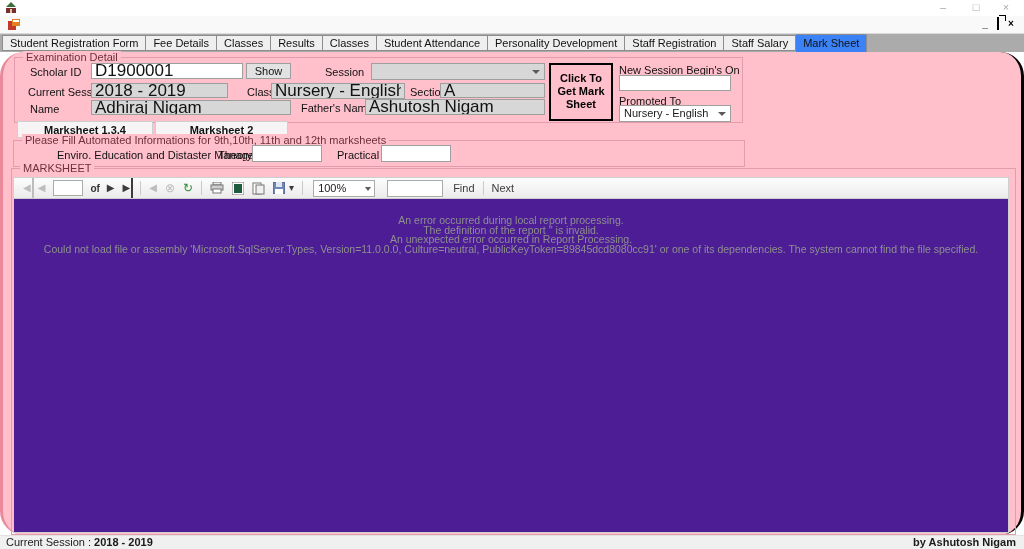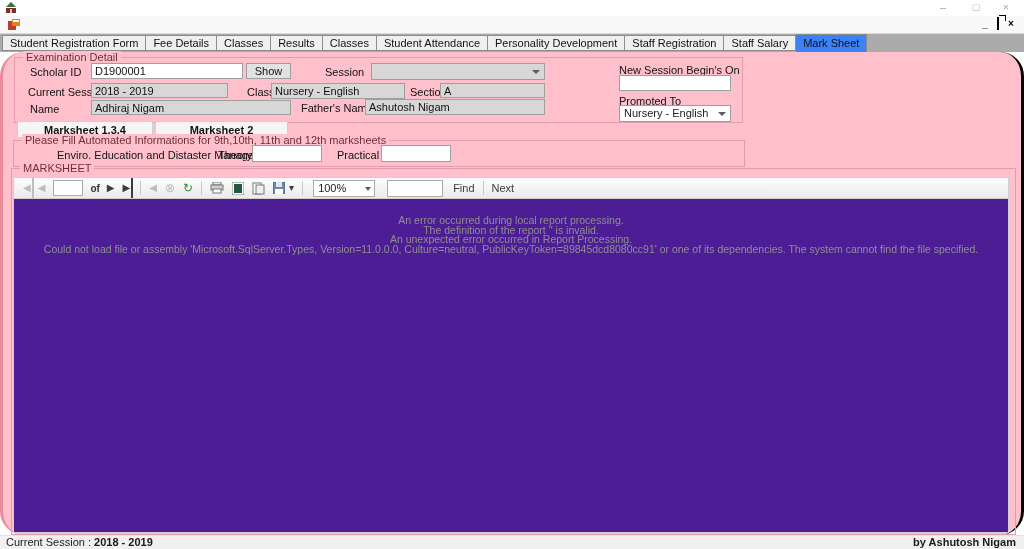--- a/index.html
+++ b/index.html
@@ -39,21 +39,21 @@
   
   .client { position:absolute; left:0; top:52px; width:1024px; height:483px; background:#ffc0cb;
     border-left:3px solid #e9899a; border-right:3px solid #000000;border-radius:24px; }
 
   .groupbox { position:absolute; border:1px solid #e29cab; }
   .grouplabel { position:absolute; top:-7px; left:8px; background:#ffc0cb; padding:0 3px;
     color:#6e2f3a; white-space:nowrap; }
 
   .lbl { position:absolute; white-space:nowrap; color:#111; }
   .tb  { position:absolute; border:1px solid #9f9f9f; background:#fff; font-family:"Liberation Sans",sans-serif;
-    font-size:11px; padding:0 3px; color:#111; }
+    font-size:17px; padding:0 3px; color:#111; }
   .tb.gray { background:#d7d7d7; }
   .combo { position:absolute; border:1px solid #9f9f9f; background:#fff; padding:1px 16px 0 4px;
     overflow:hidden; white-space:nowrap; }
   .combo.gray { background:#d7d7d7; }
   .combo .arrow { position:absolute; right:4px; top:6px; width:0; height:0;
     border-left:4px solid transparent; border-right:4px solid transparent; border-top:4px solid #5b5b5b; }
   .btn { position:absolute; background:#e2e2e2; border:1px solid #9e9e9e; text-align:center; color:#111; }
   .mkbtn { position:absolute; background:#f6f4f5; border:1px solid #cfcfcf; text-align:center;
     font-weight:bold; color:#111; }
   .getbtn { position:absolute; left:546px; top:11px; width:64px; height:58px; background:#ffc0cb;
@@ -151,20 +151,21 @@
     <span class="lbl" style="left:244px; top:34px;">Class</span>
     <input class="tb gray" style="left: 268px; top: 31px; width: 134px; height: 16px;" value="Nursery - English">
     <span class="lbl" style="left:407px; top:34px;">Section</span>
     <input class="tb gray" style="left: 437px; top: 31px; width: 105px; height: 15px;" value="A">
 
     <span class="lbl" style="left:27px; top:51px;">Name</span>
     <input class="tb gray" style="left: 88px; top: 48px; width: 200px; height: 15px;" value="Adhiraj Nigam">
     <span class="lbl" style="left:298px; top:50px;">Father's Name</span>
     <input class="tb gray" style="left: 362px; top: 47px; width: 180px; height: 16px;" value="Ashutosh Nigam">
 
+    <div class="getbtn">Click To Get Mark Sheet</div>
 
     <span class="lbl" style="left:616px; top:12px;">New Session Begin's On</span>
     <input class="tb" style="left: 616px; top: 23px; width: 112px; height: 16px;" value="">
     <span class="lbl" style="left:616px; top:43px;">Promoted To</span>
     <div class="combo" style="left:616px; top:53px; width:112px; height:17px;">
       <span>Nursery - English</span>
       <span class="arrow"></span>
     </div>
 
     <span class="mkbtn" style="left:14px; top:69px; width:136px; height:17px; line-height:16px;">Marksheet 1,3,4</span>

